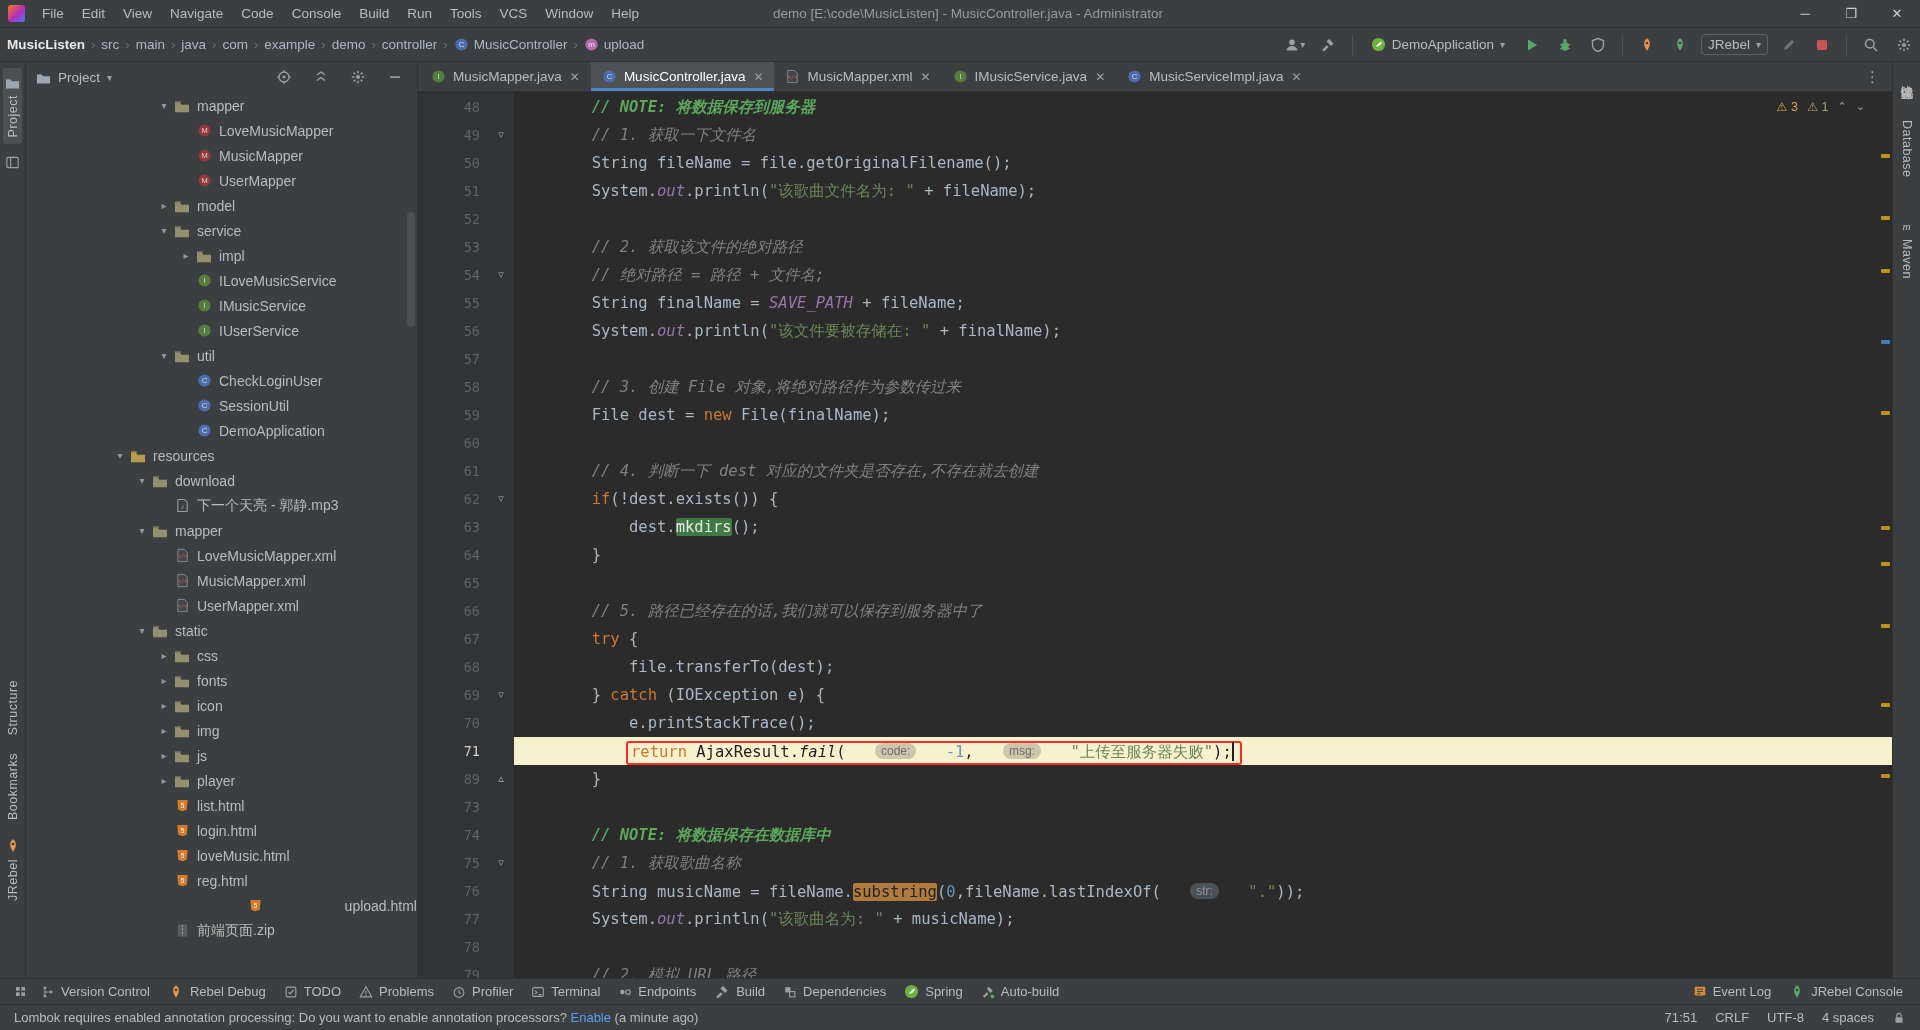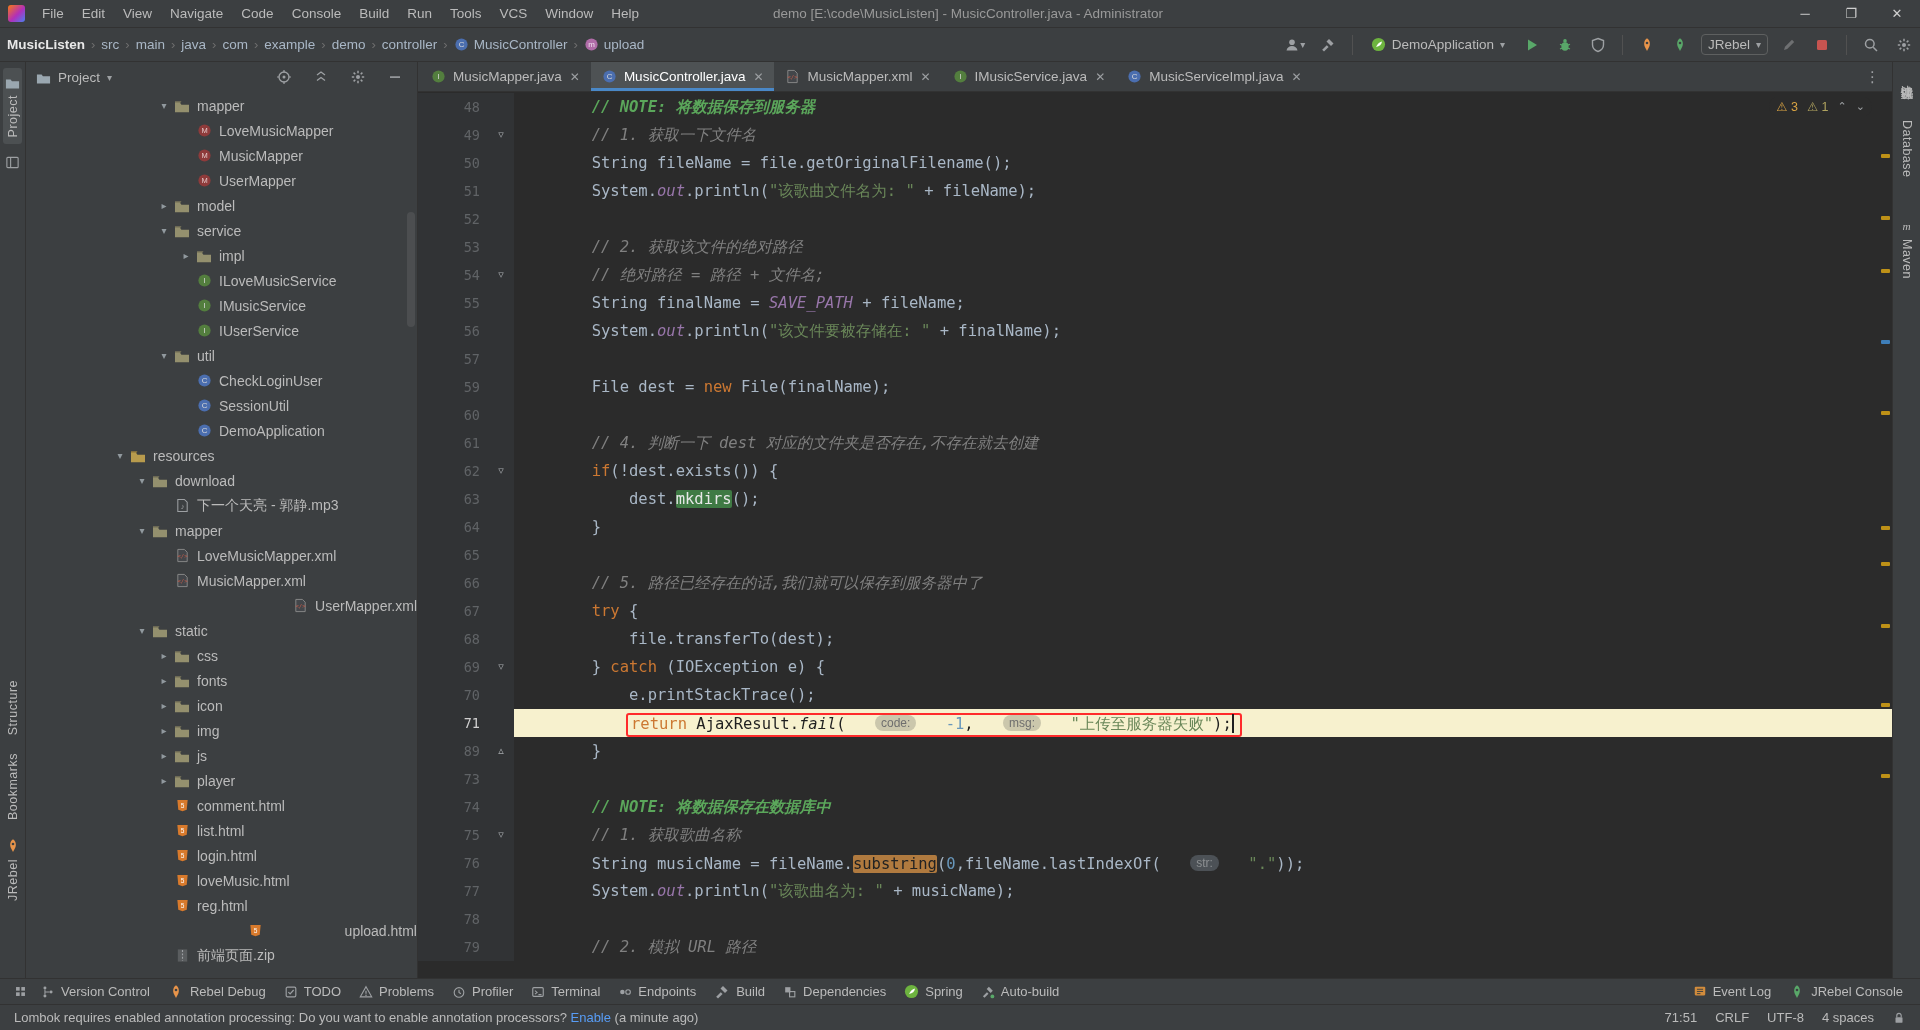--- a/index.html
+++ b/index.html
@@ -567,21 +567,21 @@
           <div class="trow" style="padding-left: 130px;">
             <span class="chev"></span>
             <span class="ticon">
               <svg width="15" height="15" viewBox="0 0 16 16" xmlns="http://www.w3.org/2000/svg">
                 <path d="M3 1.5h7l3 3v10H3z" fill="#43464A" stroke="#8A8A8A" stroke-width="1"></path>
                 <text x="8" y="11" text-anchor="middle" font-size="6" font-family="monospace" fill="#C45C4A">&lt;/&gt;</text>
               </svg>
             </span>
             <span class="tlabel">MusicMapper.xml</span>
           </div>
-          <div class="trow" style="padding-left: 130px; justify-content: flex-end;">
+          <div class="trow" style="padding-left: 130px;">
             <span class="chev"></span>
             <span class="ticon">
               <svg width="15" height="15" viewBox="0 0 16 16" xmlns="http://www.w3.org/2000/svg">
                 <path d="M3 1.5h7l3 3v10H3z" fill="#43464A" stroke="#8A8A8A" stroke-width="1"></path>
                 <text x="8" y="11" text-anchor="middle" font-size="6" font-family="monospace" fill="#C45C4A">&lt;/&gt;</text>
               </svg>
             </span>
             <span class="tlabel">UserMapper.xml</span>
           </div>
           <div class="trow" style="padding-left: 108px;">
@@ -646,30 +646,20 @@
           </div>
           <div class="trow" style="padding-left: 130px;">
             <span class="chev">▸</span>
             <span class="ticon">
               <svg width="16" height="16" viewBox="0 0 16 16" xmlns="http://www.w3.org/2000/svg">
                 <path d="M1 5h5.2l1.3-1.8H1z" fill="#7C795C"></path>
                 <path d="M1 4.8h5l1.4 1.9H15v7.6H1z" fill="#94906E"></path>
               </svg>
             </span>
             <span class="tlabel">player</span>
-          </div>
-          <div class="trow" style="padding-left: 130px;">
-            <span class="chev"></span>
-            <span class="ticon">
-              <svg width="15" height="15" viewBox="0 0 16 16" xmlns="http://www.w3.org/2000/svg">
-                <path d="M2.5 2h11l-1 10.5L8 14.2l-4.5-1.7z" fill="#D87A2C"></path>
-                <text x="8" y="10.5" text-anchor="middle" font-size="7" font-family="sans-serif" fill="#FFFFFF">5</text>
-              </svg>
-            </span>
-            <span class="tlabel">comment.html</span>
           </div>
           <div class="trow" style="padding-left: 130px;">
             <span class="chev"></span>
             <span class="ticon">
               <svg width="15" height="15" viewBox="0 0 16 16" xmlns="http://www.w3.org/2000/svg">
                 <path d="M2.5 2h11l-1 10.5L8 14.2l-4.5-1.7z" fill="#D87A2C"></path>
                 <text x="8" y="10.5" text-anchor="middle" font-size="7" font-family="sans-serif" fill="#FFFFFF">5</text>
               </svg>
             </span>
             <span class="tlabel">list.html</span>
@@ -787,20 +777,21 @@
             <div class="line"><span class="ln">48</span><span class="fold"></span><span class="ct"><span class="tk-p">        </span><span class="tk-nc">// NOTE: 将数据保存到服务器</span></span></div>
             <div class="line"><span class="ln">49</span><span class="fold">▿</span><span class="ct"><span class="tk-p">        </span><span class="tk-c">// 1. 获取一下文件名</span></span></div>
             <div class="line"><span class="ln">50</span><span class="fold"></span><span class="ct"><span class="tk-p">        String fileName = file.getOriginalFilename();</span></span></div>
             <div class="line"><span class="ln">51</span><span class="fold"></span><span class="ct"><span class="tk-p">        System.</span><span class="tk-f">out</span><span class="tk-p">.println(</span><span class="tk-s">"该歌曲文件名为: "</span><span class="tk-p"> + fileName);</span></span></div>
             <div class="line"><span class="ln">52</span><span class="fold"></span><span class="ct"></span></div>
             <div class="line"><span class="ln">53</span><span class="fold"></span><span class="ct"><span class="tk-p">        </span><span class="tk-c">// 2. 获取该文件的绝对路径</span></span></div>
             <div class="line"><span class="ln">54</span><span class="fold">▿</span><span class="ct"><span class="tk-p">        </span><span class="tk-c">// 绝对路径 = 路径 + 文件名;</span></span></div>
             <div class="line"><span class="ln">55</span><span class="fold"></span><span class="ct"><span class="tk-p">        String finalName = </span><span class="tk-f">SAVE_PATH</span><span class="tk-p"> + fileName;</span></span></div>
             <div class="line"><span class="ln">56</span><span class="fold"></span><span class="ct"><span class="tk-p">        System.</span><span class="tk-f">out</span><span class="tk-p">.println(</span><span class="tk-s">"该文件要被存储在: "</span><span class="tk-p"> + finalName);</span></span></div>
             <div class="line"><span class="ln">57</span><span class="fold"></span><span class="ct"></span></div>
+            <div class="line"><span class="ln">58</span><span class="fold"></span><span class="ct"><span class="tk-p">        </span><span class="tk-c">// 3. 创建 File 对象,将绝对路径作为参数传过来</span></span></div>
             <div class="line"><span class="ln">59</span><span class="fold"></span><span class="ct"><span class="tk-p">        File dest = </span><span class="tk-k">new</span><span class="tk-p"> File(finalName);</span></span></div>
             <div class="line"><span class="ln">60</span><span class="fold"></span><span class="ct"></span></div>
             <div class="line"><span class="ln">61</span><span class="fold"></span><span class="ct"><span class="tk-p">        </span><span class="tk-c">// 4. 判断一下 dest 对应的文件夹是否存在,不存在就去创建</span></span></div>
             <div class="line"><span class="ln">62</span><span class="fold">▿</span><span class="ct"><span class="tk-p">        </span><span class="tk-k">if</span><span class="tk-p">(!dest.exists()) {</span></span></div>
             <div class="line"><span class="ln">63</span><span class="fold"></span><span class="ct"><span class="tk-p">            dest.</span><span class="tk-gm">mkdirs</span><span class="tk-p">();</span></span></div>
             <div class="line"><span class="ln">64</span><span class="fold"></span><span class="ct"><span class="tk-p">        }</span></span></div>
             <div class="line"><span class="ln">65</span><span class="fold"></span><span class="ct"></span></div>
             <div class="line"><span class="ln">66</span><span class="fold"></span><span class="ct"><span class="tk-p">        </span><span class="tk-c">// 5. 路径已经存在的话,我们就可以保存到服务器中了</span></span></div>
             <div class="line"><span class="ln">67</span><span class="fold"></span><span class="ct"><span class="tk-p">        </span><span class="tk-k">try</span><span class="tk-p"> {</span></span></div>
             <div class="line"><span class="ln">68</span><span class="fold"></span><span class="ct"><span class="tk-p">            file.transferTo(dest);</span></span></div>

